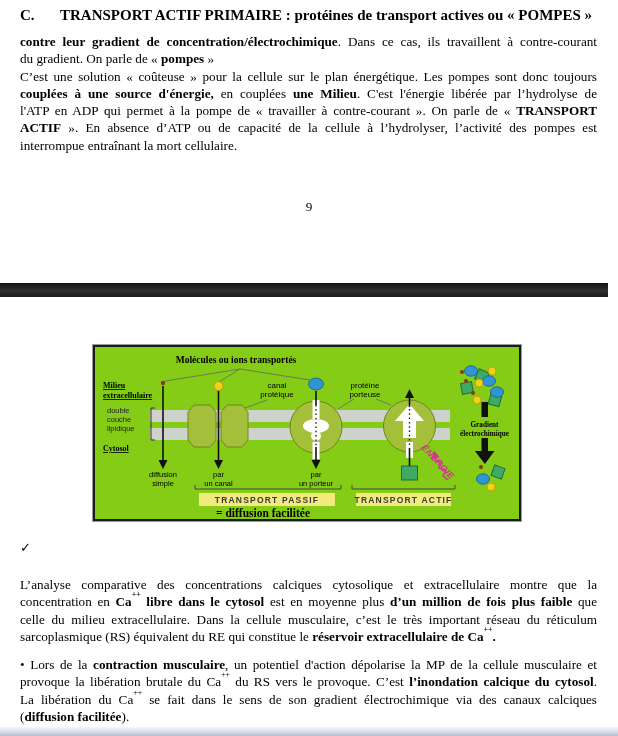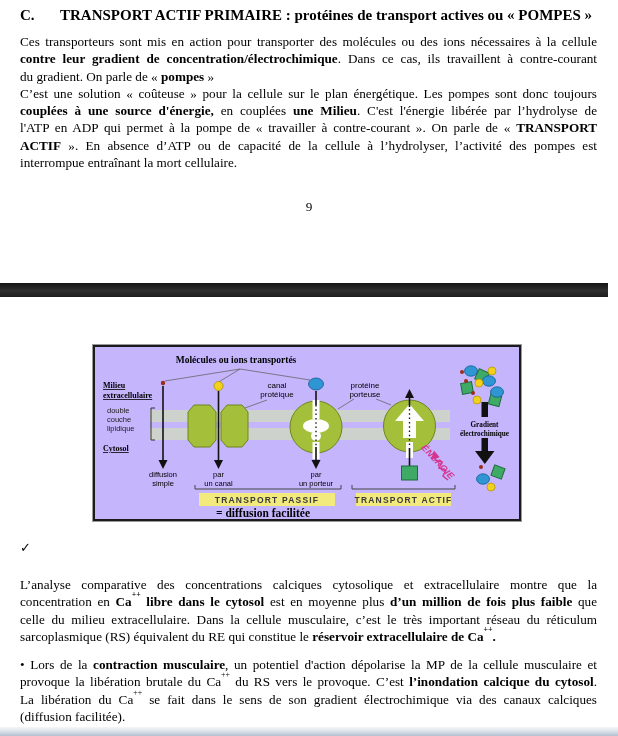--- a/index.html
+++ b/index.html
@@ -13,40 +13,39 @@
   .tline{width:100%;}
   .jst{text-align:justify;text-align-last:justify;}
   sup{font-size:0.6em;line-height:0;position:relative;top:-0.45em;}
   #heading{left:20px;top:7px;font-weight:700;font-size:15px;width:580px;}
   #heading .hnum{display:inline-block;width:40px;}
   #para1{left:20px;top:33px;}
   #pagenum{left:0;top:199px;width:618px;text-align:center;font-size:13.2px;}
   #pagegap{left:0;top:283px;width:608px;height:14px;
     background:linear-gradient(#141414,#2f2f2f 55%,#1c1c1c);}
   #diagram{left:93px;top:345px;width:424px;height:172px;
-    border:2px solid #1b1b1b;box-shadow:0 0 0 1px #9a9a9a;background:#c4b5fd;}
+    border:2px solid #1b1b1b;box-shadow:0 0 0 1px #9a9a9a;background:#84cc16;}
   #sec-heading{left:20px;top:540px;width:580px;font-size:13.4px;display:flex;}
   #sec-heading .check{display:inline-block;width:40px;font-weight:400;font-size:13px;}
   #sec-heading .shtext{font-weight:700;}
   #para2{left:20px;top:576px;}
   #para3{left:20px;top:656px;}
   #taskbar-edge{left:0;top:727px;width:618px;height:9px;
     background:linear-gradient(#f4f7fa,#dde3ec 45%,#b3bfce);}
   svg text{font-family:"Liberation Sans", sans-serif;}
   svg .serif{font-family:"Liberation Serif", serif;}
 </style>
 </head>
 <body>
 
 <div class="abs" id="heading">
   <span class="hnum">C.</span><span>TRANSPORT ACTIF PRIMAIRE : protéines de transport actives ou « POMPES »</span>
 </div>
 
 <div class="abs para" id="para1">
-    <div class="tline jst"><span>Ces transporteurs sont mis en action pour transporter des molécules ou des ions nécessaires à la cellule</span></div>
     <div class="tline jst"><span style="font-weight: 700;">contre leur gradient de concentration/électrochimique</span><span>. Dans ce cas, ils travaillent à contre-courant</span></div>
     <div class="tline"><span>du gradient. On parle de « </span><span style="font-weight: 700;">pompes</span><span> »</span></div>
     <div class="tline jst"><span>C’est une solution « coûteuse » pour la cellule sur le plan énergétique. Les pompes sont donc toujours</span></div>
     <div class="tline jst"><span style="font-weight: 700;">couplées à une source d'énergie,</span><span> en couplées </span><span style="font-weight: 700;">une Milieu</span><span>. C'est l'énergie libérée par l’hydrolyse de</span></div>
     <div class="tline jst"><span>l'ATP en ADP qui permet à la pompe de « travailler à contre-courant ». On parle de « </span><span style="font-weight: 700;">TRANSPORT</span></div>
     <div class="tline jst"><span style="font-weight: 700; margin-top: 37px;">ACTIF</span><span> ». En absence d’ATP ou de capacité de la cellule à l’hydrolyser, l’activité des pompes est</span></div>
     <div class="tline"><span>interrompue entraînant la mort cellulaire.</span></div>
   </div>
 
 <div class="abs" id="pagenum">9</div>
@@ -183,16 +182,16 @@
     <div class="tline jst"><span>L’analyse comparative des concentrations calciques cytosolique et extracellulaire montre que la</span></div>
     <div class="tline jst"><span>concentration en </span><span style="font-weight: 700;">Ca</span><sup style="font-weight: 700;">++</sup><span style="font-weight: 700;"> libre dans le cytosol</span><span> est en moyenne plus </span><span style="font-weight: 700;">d’un million de fois plus faible</span><span> que</span></div>
     <div class="tline jst"><span>celle du milieu extracellulaire. Dans la cellule musculaire, c’est le très important réseau du réticulum</span></div>
     <div class="tline"><span>sarcoplasmique (RS) équivalent du RE qui constitue le </span><span style="font-weight: 700;">réservoir extracellulaire de Ca</span><sup style="font-weight: 700;">++</sup><span style="font-weight: 700;">.</span></div>
   </div>
 
 <div class="abs para" id="para3">
     <div class="tline jst"><span>•  Lors de la </span><span style="font-weight: 700;">contraction musculaire</span><span>, un potentiel d'action dépolarise la MP de la cellule musculaire et</span></div>
     <div class="tline jst"><span>provoque la libération brutale du Ca</span><sup>++</sup><span> du RS vers le provoque. C’est </span><span style="font-weight: 700;">l’inondation calcique du cytosol</span><span>.</span></div>
     <div class="tline jst"><span>La libération du Ca</span><sup>++</sup><span> se fait dans le sens de son gradient électrochimique via des canaux calciques</span></div>
-    <div class="tline"><span>(</span><span style="font-weight: 400;">diffusion facilitée</span><span>).</span></div>
+    <div class="tline"><span>(</span><span style="font-weight: 700;">diffusion facilitée</span><span>).</span></div>
   </div>
 
 <div class="abs" id="taskbar-edge"></div>
 
 </body></html>

